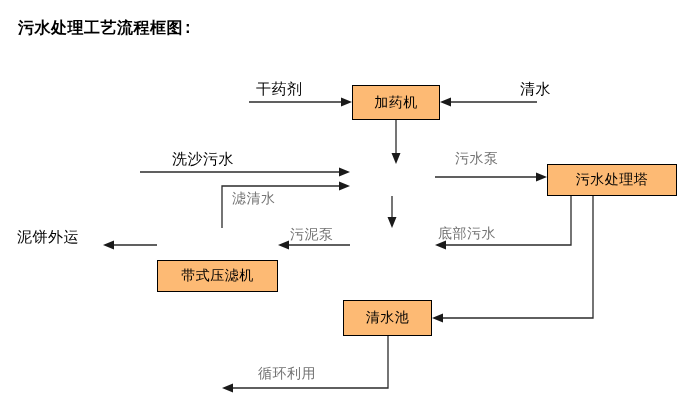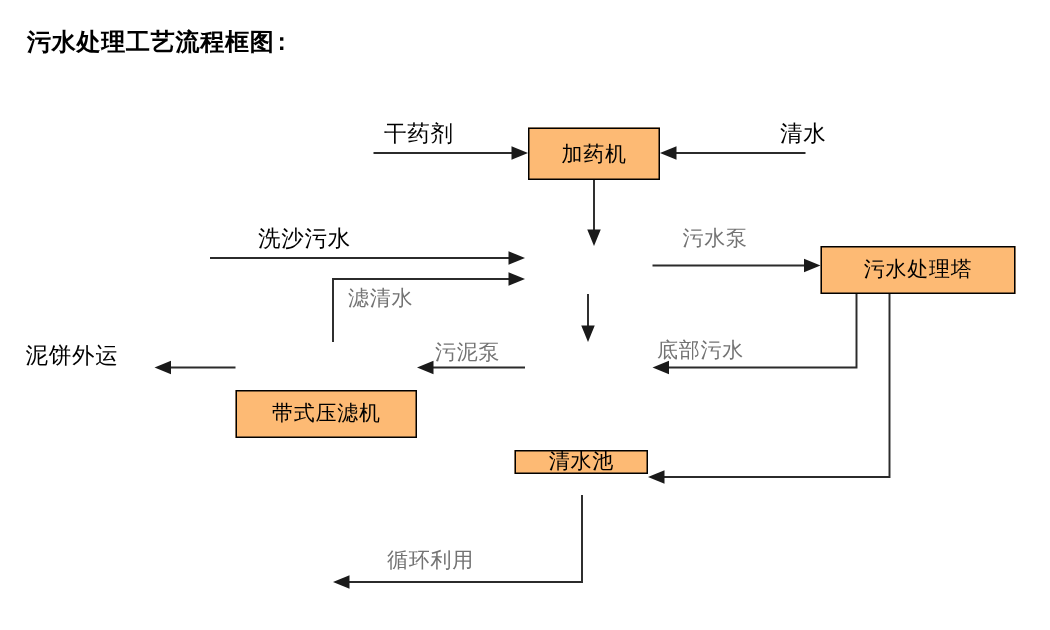--- a/index.html
+++ b/index.html
@@ -147,21 +147,21 @@
   </svg>
 
   <div class="node" style="left:352px; top:85px; width:88px; height:35px;">加药机</div>
 
 
   <div class="node" style="left:547px; top:164px; width:130px; height:32px;">污水处理塔</div>
 
   <div class="node" style="left:157px; top:228px; width:121px; height:32px;margin-top:32px;">带式压滤机</div>
 
 
-  <div class="node" style="left:343px; top:300px; width:89px; height:16px;">清水池</div>
+  <div class="node" style="left:343px; top:300px; width:89px; height:36px;">清水池</div>
 
   <div class="term-label" style="left:256px; top:80px;">干药剂</div>
 
   <div class="term-label" style="left:480px; top:80px;margin-left:40px;">清水</div>
 
   <div class="term-label" style="left:172px; top:150px;">洗沙污水</div>
 
   <div class="term-label" style="left:17px; top:228px;">泥饼外运</div>
 
   <div class="edge-label" style="left:232px; top:190px;">滤清水</div>

